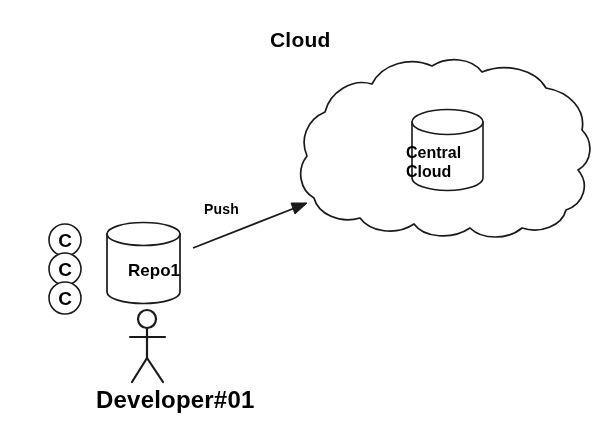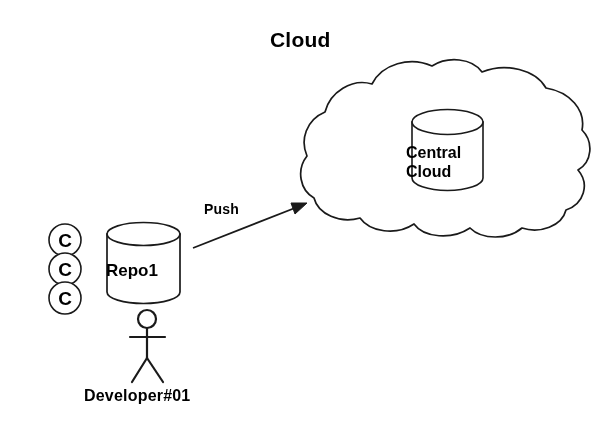--- a/index.html
+++ b/index.html
@@ -43,27 +43,27 @@
     font-size: 19px;
     letter-spacing: 0.2px;
   }
   #label-push {
     left: 204px; top: 181px;
     font-size: 14px;
     letter-spacing: 0.2px;
     margin-top: 21px;
   }
   #label-developer {
-    left: 84px; top: 388px;
-    font-size: 16px;
+    left: 96px; top: 388px;
+    font-size: 24px;
     letter-spacing: 0.2px;
   }
   #label-repo1 {
     left: 106px; top: 262px; width: 74px;
-    text-align: left;
+    text-align: right;
     font-size: 17px;
   }
   #label-central-repo {
     left: 406px; top: 143px; width: 84px;
     font-size: 16px;
     line-height: 19px;
   }
   .commit-letter {
     position: absolute;
     width: 32px;

